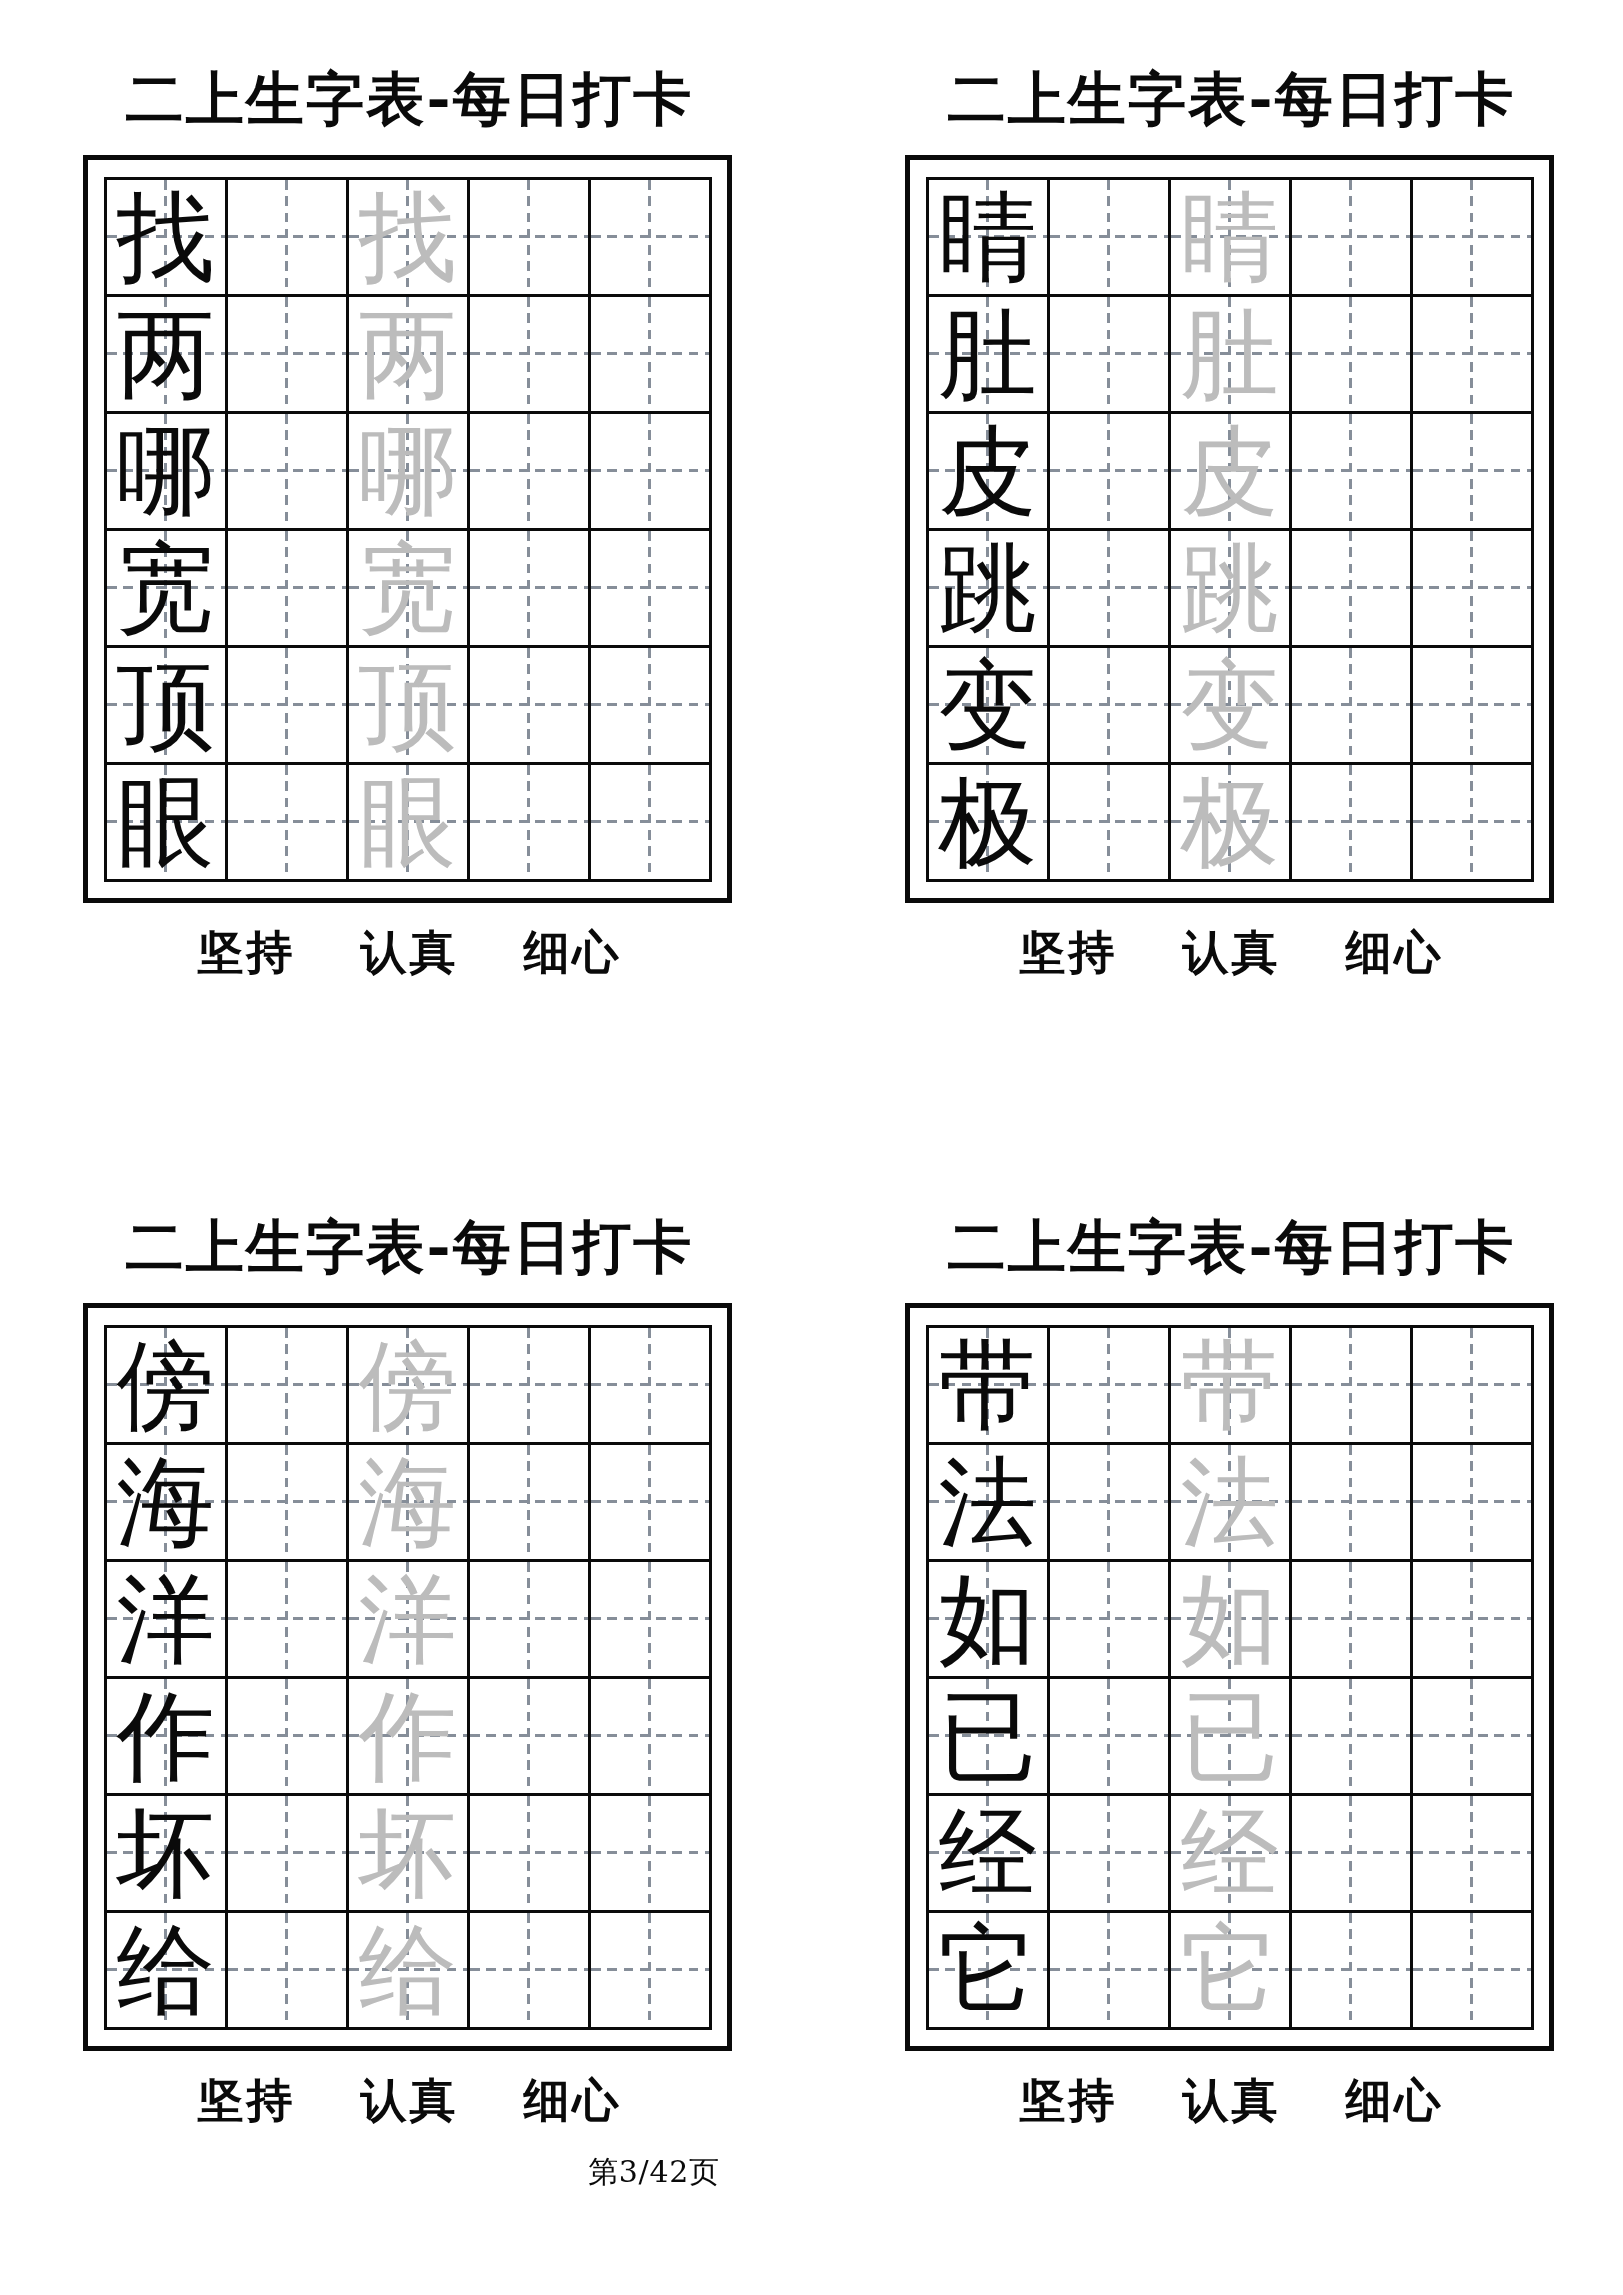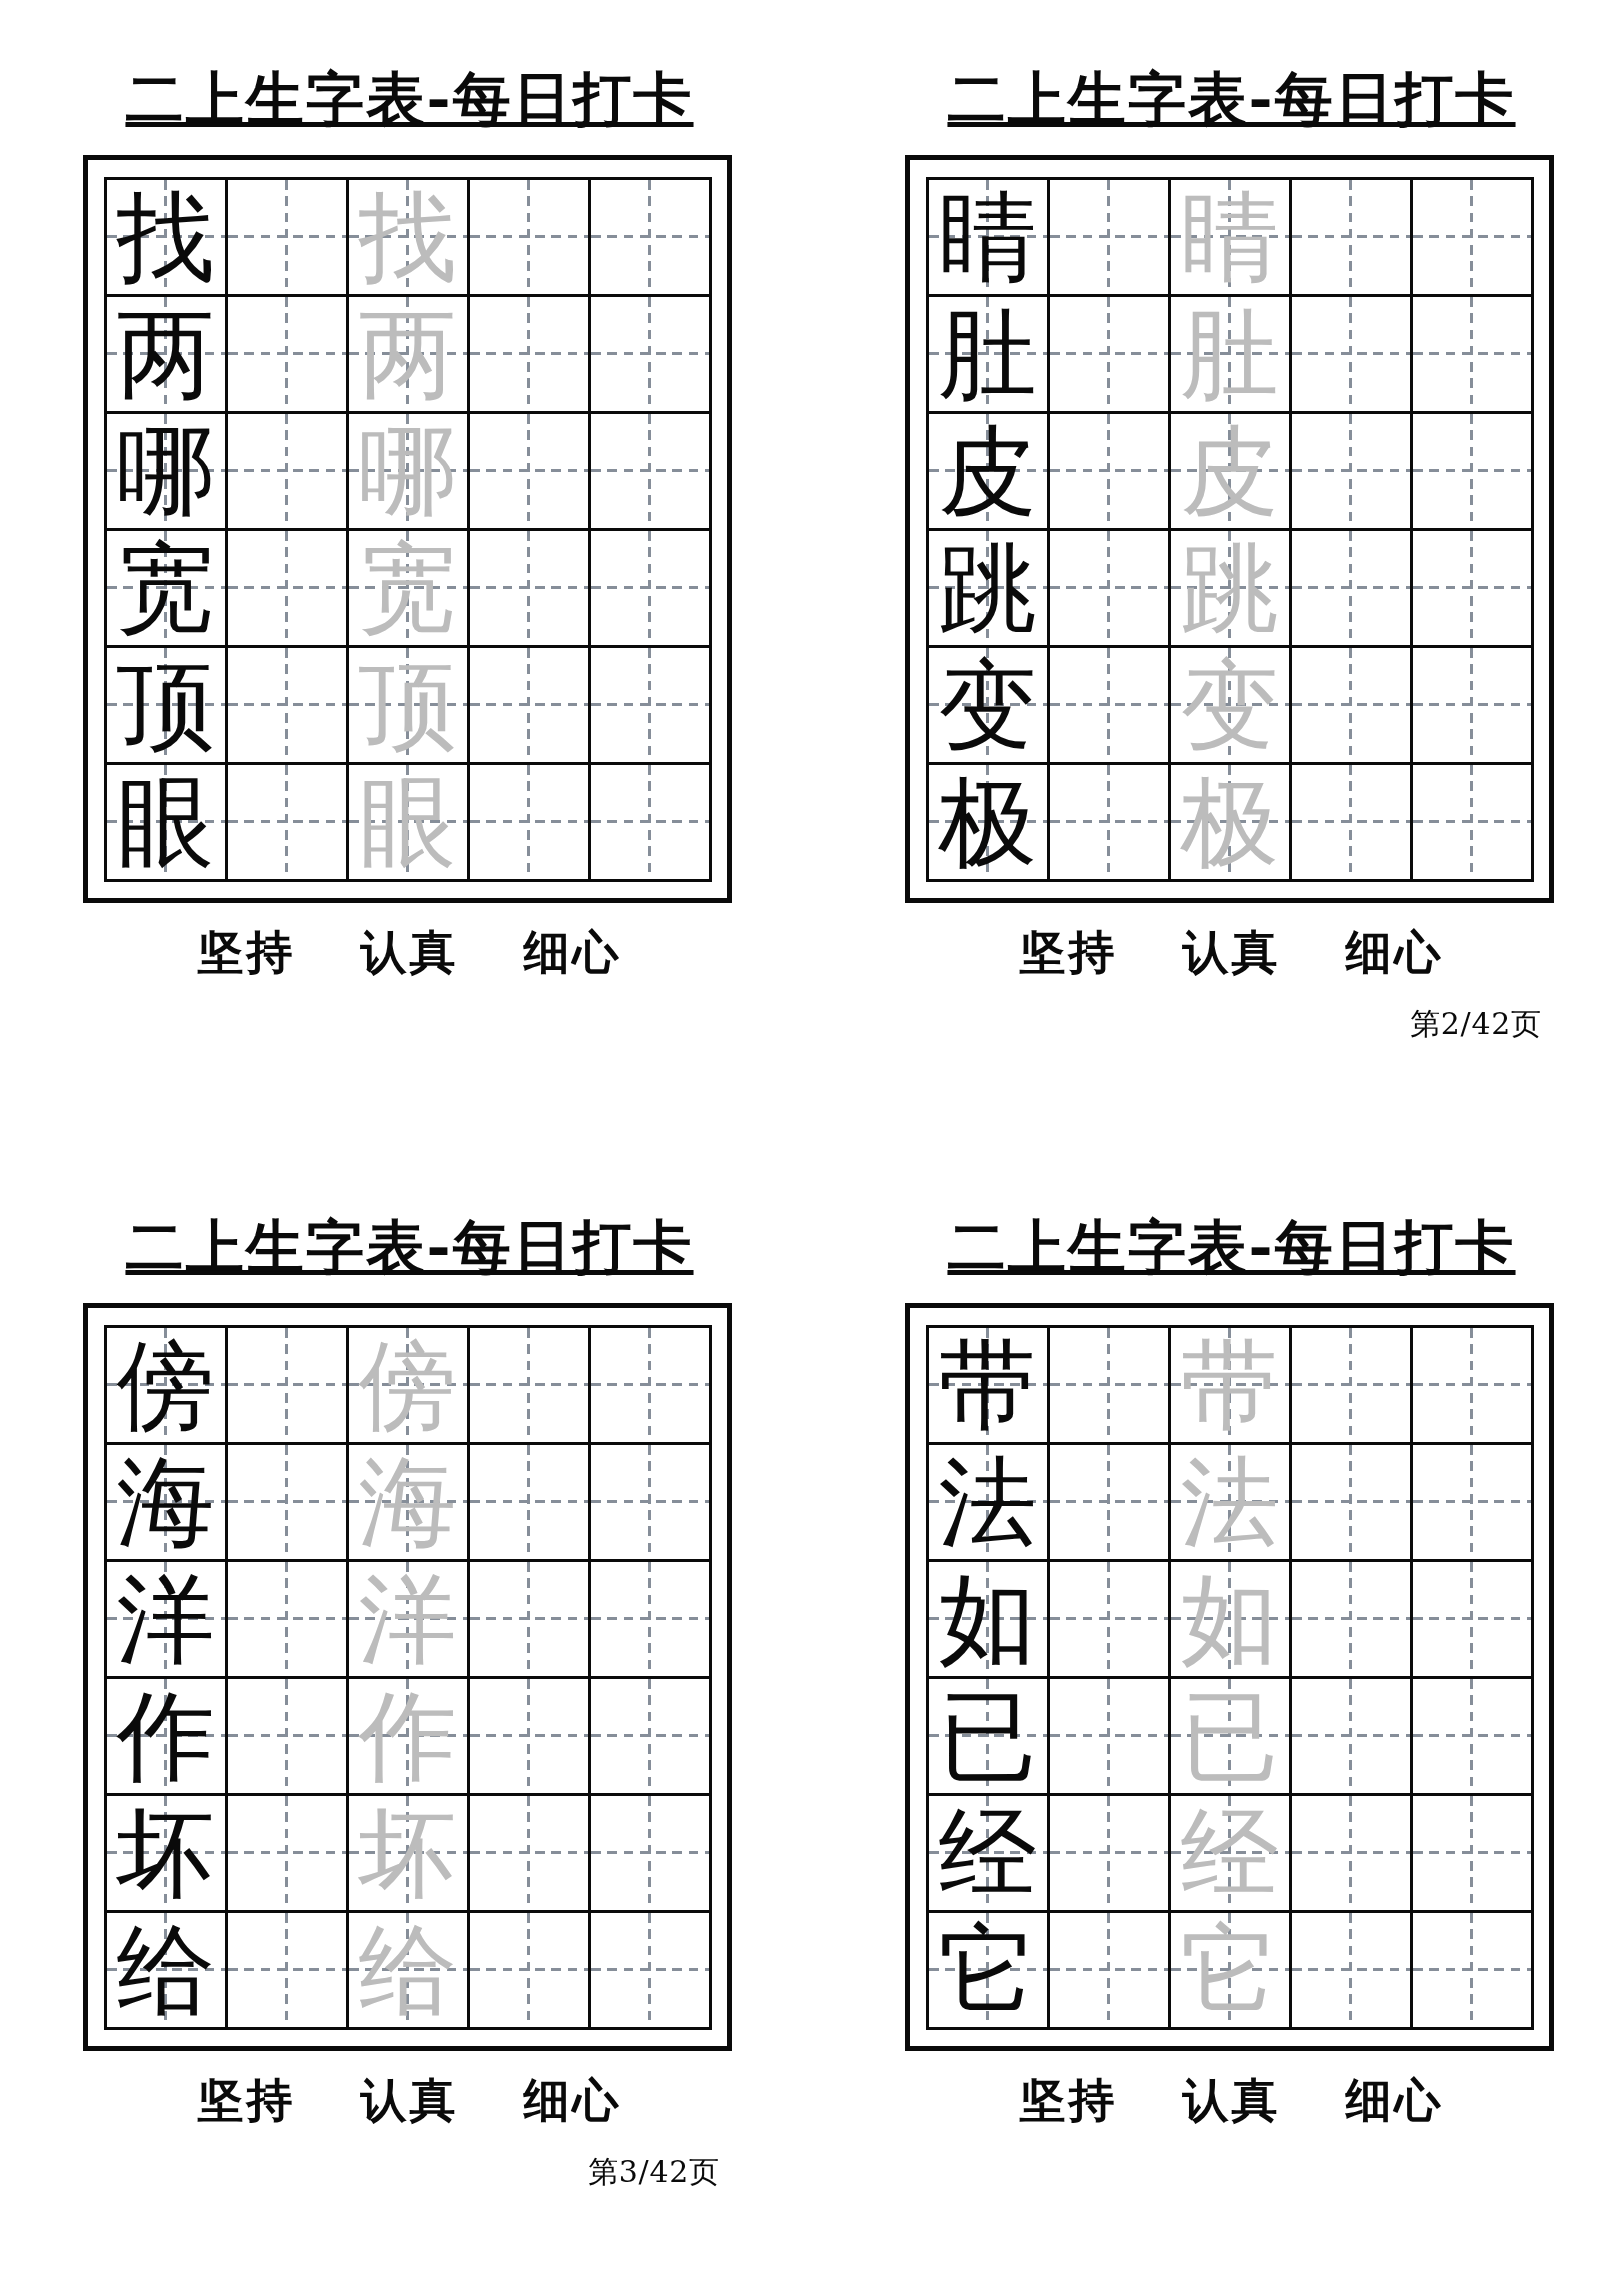--- a/index.html
+++ b/index.html
@@ -20,21 +20,20 @@
 
   .title {
     height: 110px;
     display: flex;
     align-items: center;
     justify-content: center;
     font-size: 58px;
     font-weight: 700;
     letter-spacing: 2.2px;
     white-space: nowrap;
-    text-decoration: underline;
   }
 
   .sheet {
     box-sizing: border-box;
     width: 649px;
     height: 748px;
     border: 5.2px solid #0a0a0a;
     padding: 15px;
     display: flex;
     align-items: center;
@@ -381,21 +380,20 @@
           <i class="vguide"></i>
           <i class="hguide"></i>
         </div>
       </div>
   </div>
   <div class="motto">
     <span>坚持</span>
     <span>认真</span>
     <span>细心</span>
   </div>
-  <div class="pagenum">第2/42页</div>
 </div>
 
 <div class="panel p3">
   <div class="title">二上生字表-每日打卡</div>
   <div class="sheet">
     <div class="grid">
         <div class="cell">
           <i class="vguide"></i>
           <i class="hguide"></i>
           <span class="char">傍</span>

